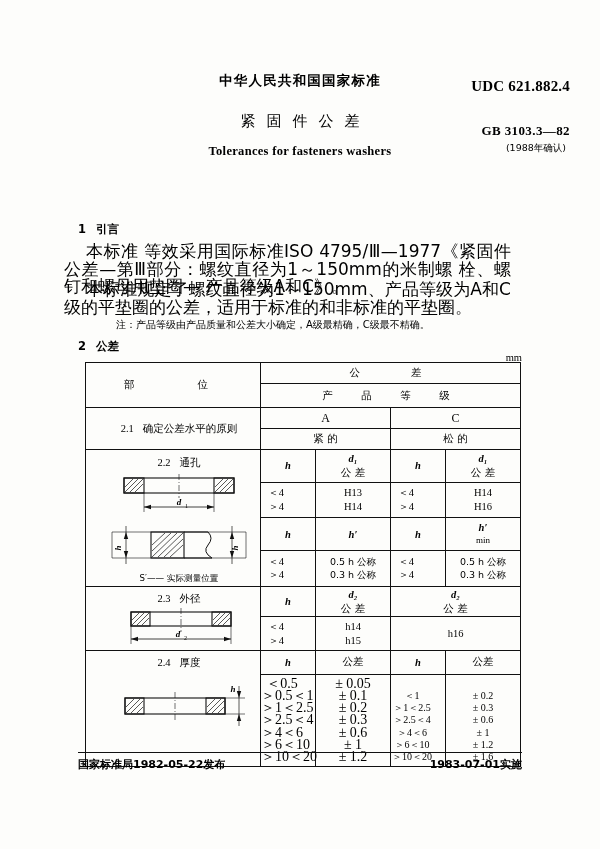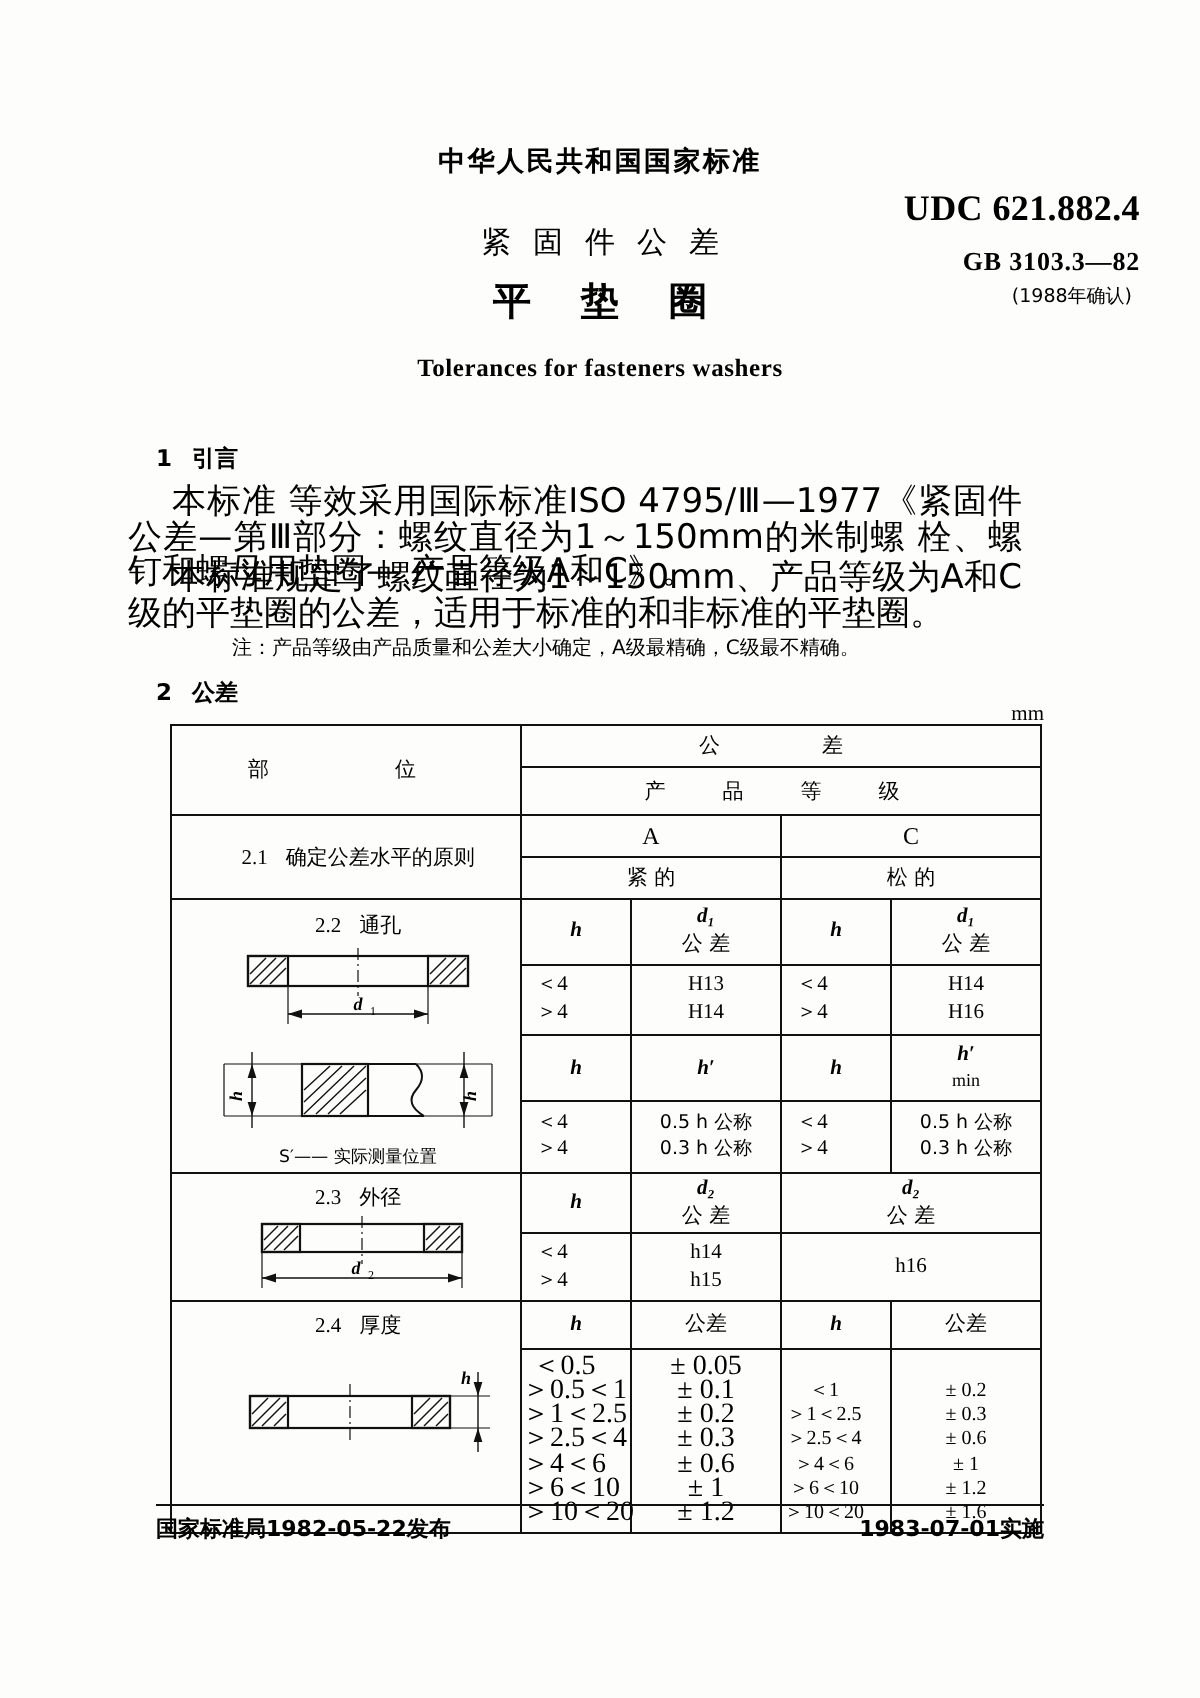--- a/index.html
+++ b/index.html
@@ -58,22 +58,22 @@
   }
 
   .hdr-right {
     position: absolute;
     right: 30px;
     text-align: left;
     font-family: "Liberation Serif", "DejaVu Serif", serif;
     font-weight: 700;
   }
   .udc {
-    top: 94px;
-    font-size: 18px;
+    top: 78px;
+    font-size: 15px;
     letter-spacing: 0.2px;
   }
   .gbno {
     top: 123px;
     font-size: 13px;
     letter-spacing: 0.4px;
   }
   .gbconf {
     top: 142px;
     font-size: 9.5px;
@@ -191,21 +191,20 @@
   }
 </style>
 </head>
 <body>
 
 <div class="page">
 
   <div class="hdr">
     <div class="hdr-national cn">中华人民共和国国家标准</div>
     <div class="hdr-title1 cn">紧固件公差</div>
-    <div class="hdr-title2 cn">平垫圈</div>
     <div class="hdr-en">Tolerances for fasteners washers</div>
   </div>
 
   <div class="hdr-right udc">UDC 621.882.4</div>
   <div class="hdr-right gbno">GB 3103.3—82</div>
   <div class="hdr-right gbconf">(1988年确认)</div>
 
   <div class="sec-head" style="top:222px;">
     <span class="num">1</span><span>引言</span>
   </div>

